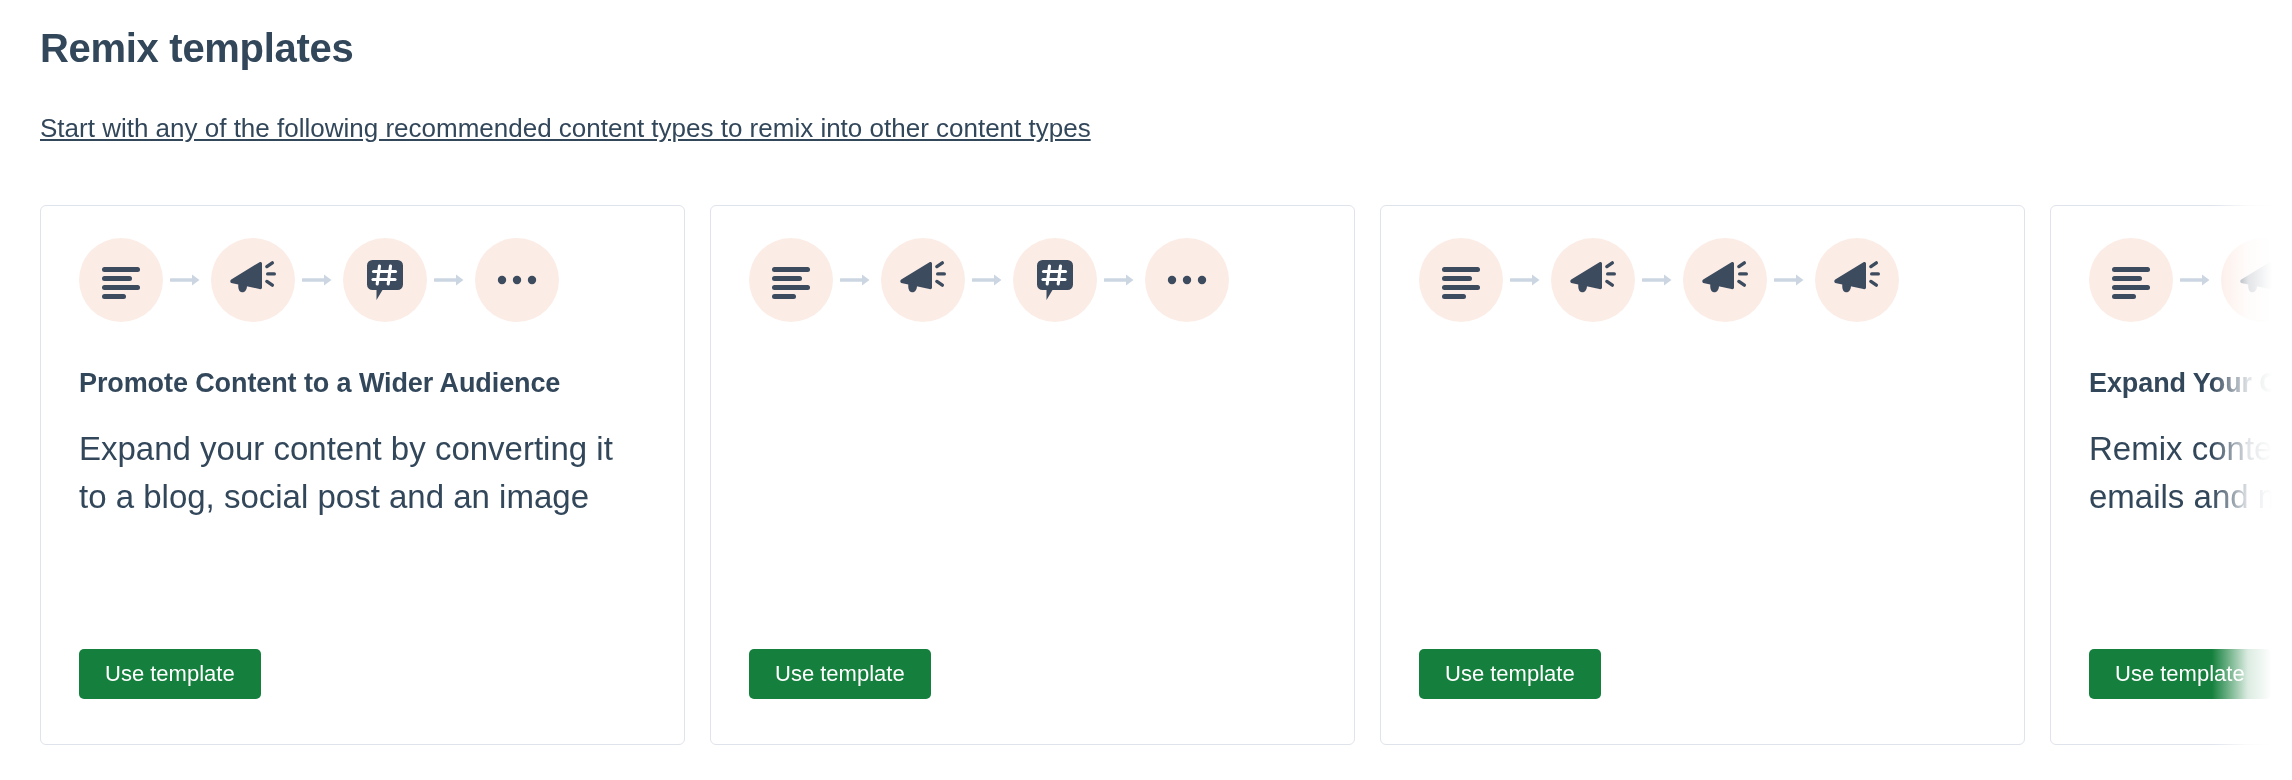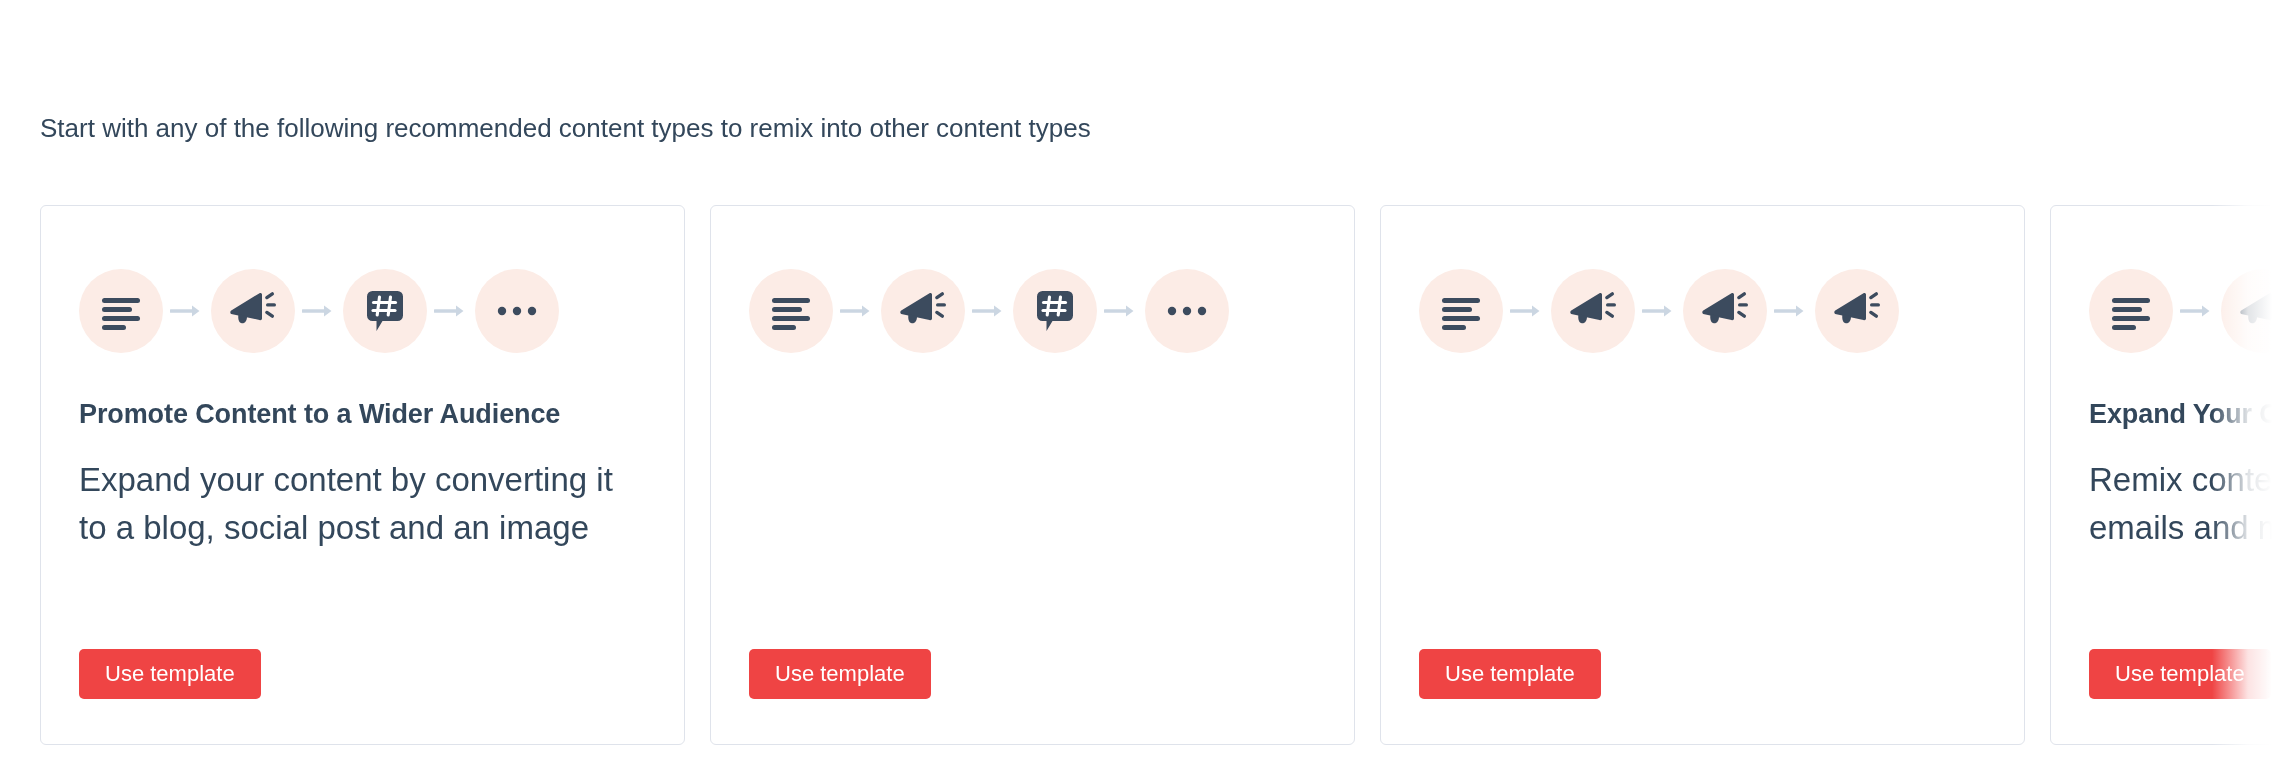--- a/index.html
+++ b/index.html
@@ -34,20 +34,21 @@
 
   .page-subtitle {
     position: absolute;
     left: 40px;
     top: 110px;
     font-size: 26px;
     font-weight: normal;
     color: #33475b;
     line-height: 1.4;
     white-space: nowrap;
+    text-decoration: underline;
   }
 
   
   .carousel-viewport {
     position: absolute;
     left: 0;
     top: 195px;
     width: 2292px;
     height: 575px;
     overflow: hidden;
@@ -64,21 +65,21 @@
   }
 
   
   .card {
     flex: 0 0 auto;
     width: 645px;
     height: 540px;
     background: #ffffff;
     border: 1px solid #dfe3eb;
     border-radius: 6px;
-    padding: 60px 38px 0 38px;
+    padding: 29px 38px 0 38px;
     position: relative;
   }
 
   
   .icon-row {
     display: flex;
     flex-direction: row;
     align-items: center;
     height: 90px;
   }
@@ -122,21 +123,21 @@
     font-weight: normal;
     color: #33475b;
     line-height: 1.45;
     max-width: 575px;
   }
 
   .card-button {
     position: absolute;
     left: 38px;
     bottom: 45px;
-    background: #ef4444;
+    background: #15803d;
     color: #ffffff;
     border: none;
     border-radius: 5px;
     font-family: "Liberation Sans", sans-serif;
     font-size: 22px;
     font-weight: normal;
     padding: 14px 26px;
     line-height: 1;
     cursor: pointer;
     white-space: nowrap;
@@ -155,20 +156,21 @@
                 rgba(255,255,255,1) 75%,
                 rgba(255,255,255,1) 100%);
     pointer-events: none;
   }
 </style>
 </head>
 <body>
 
 <div id="root">
 
+  <h1 class="page-title">Remix templates</h1>
 
   <p class="page-subtitle">Start with any of the following recommended content types to remix into other content types</p>
 
   <div class="carousel-viewport">
     <div class="carousel-track" id="carousel-track">
         <div class="card">
           <div class="icon-row">
             <span class="icon-bubble">
               <span>
                 <svg width="44" height="40" viewBox="0 0 44 40" aria-hidden="true">

